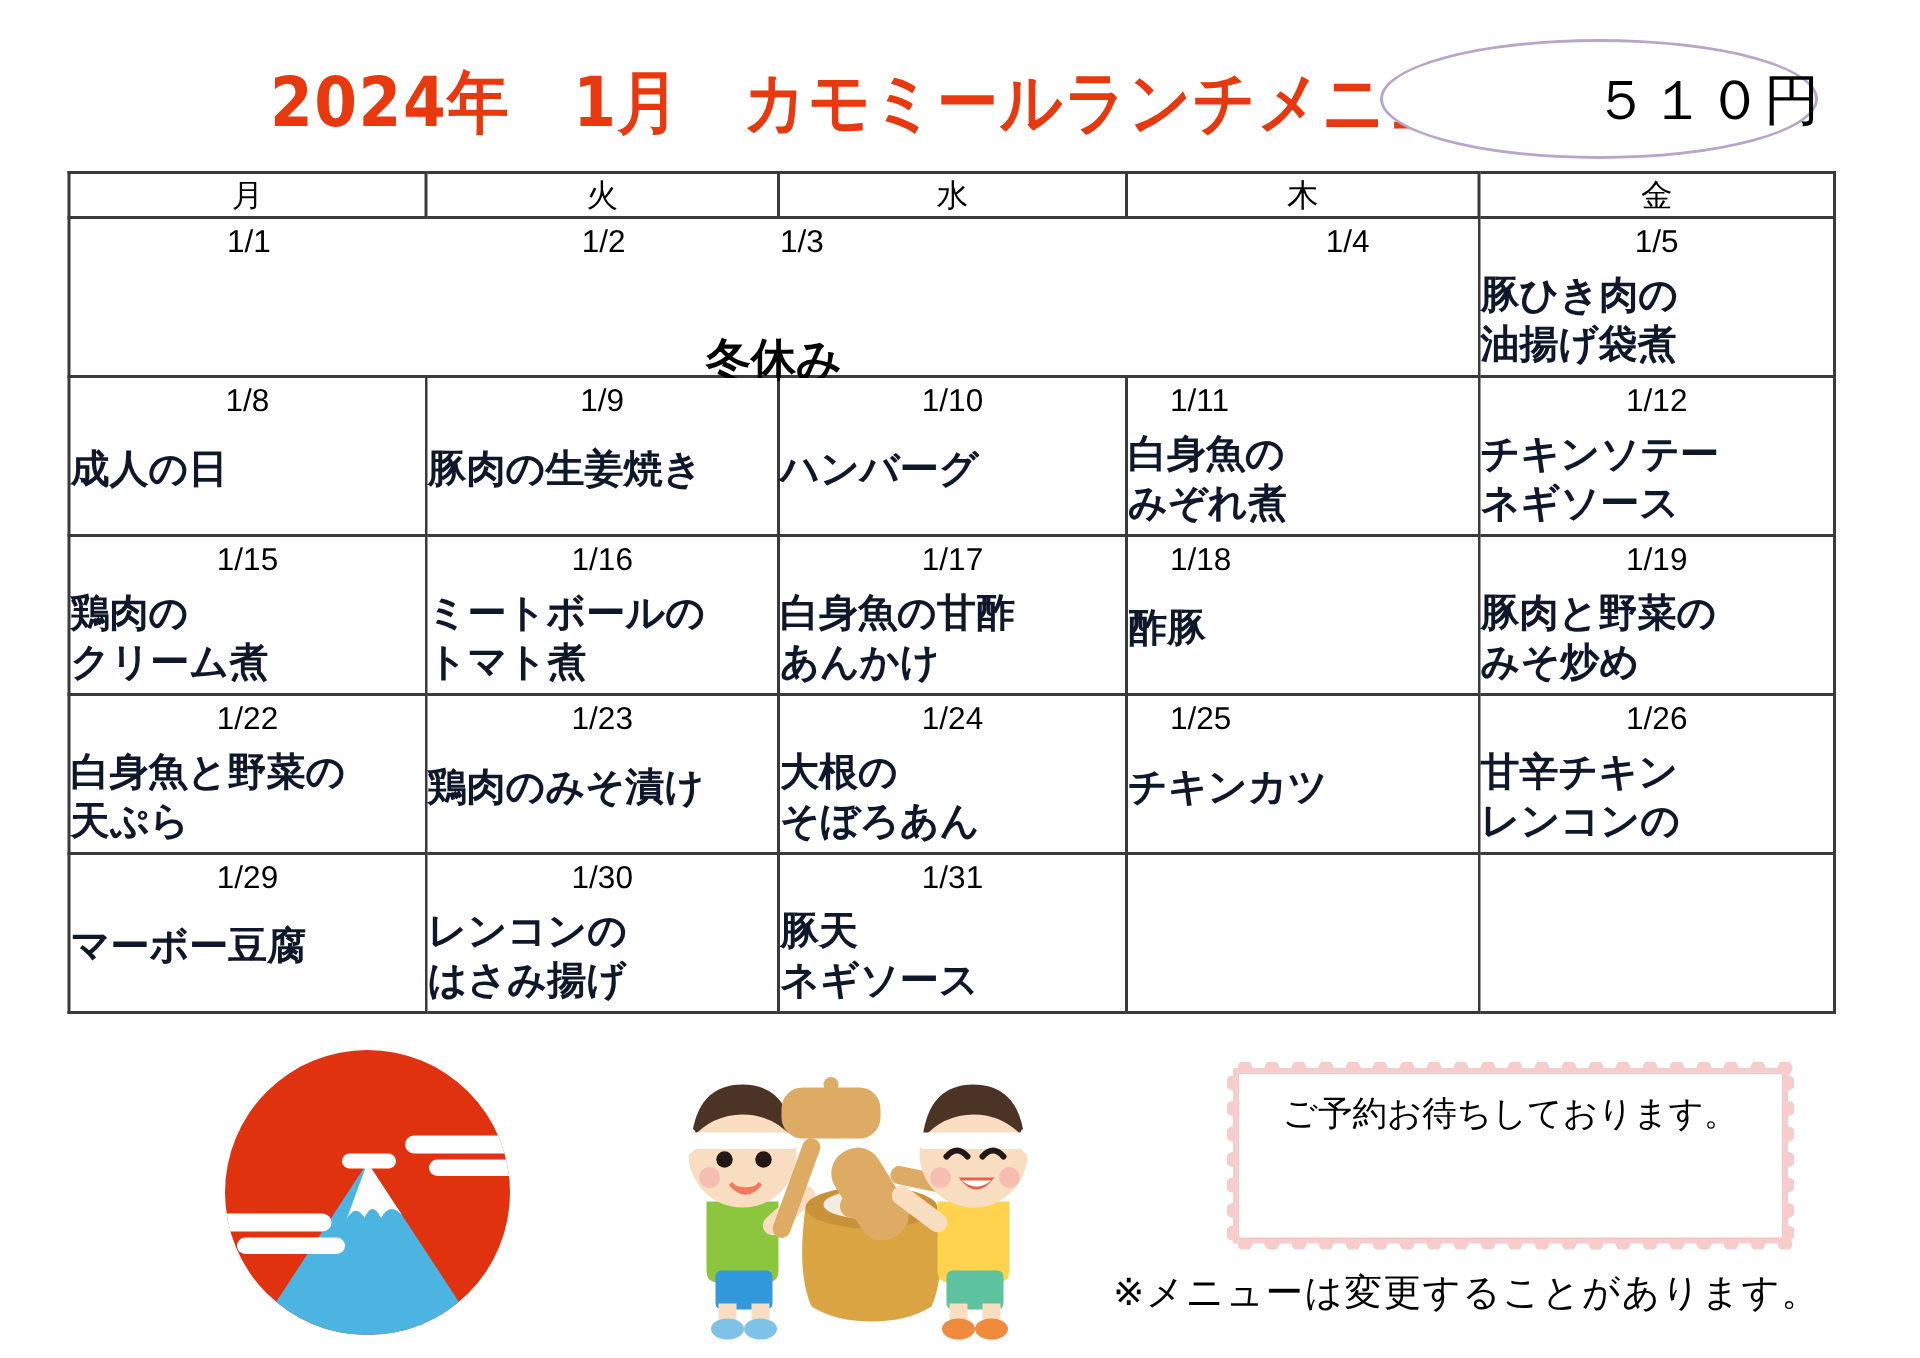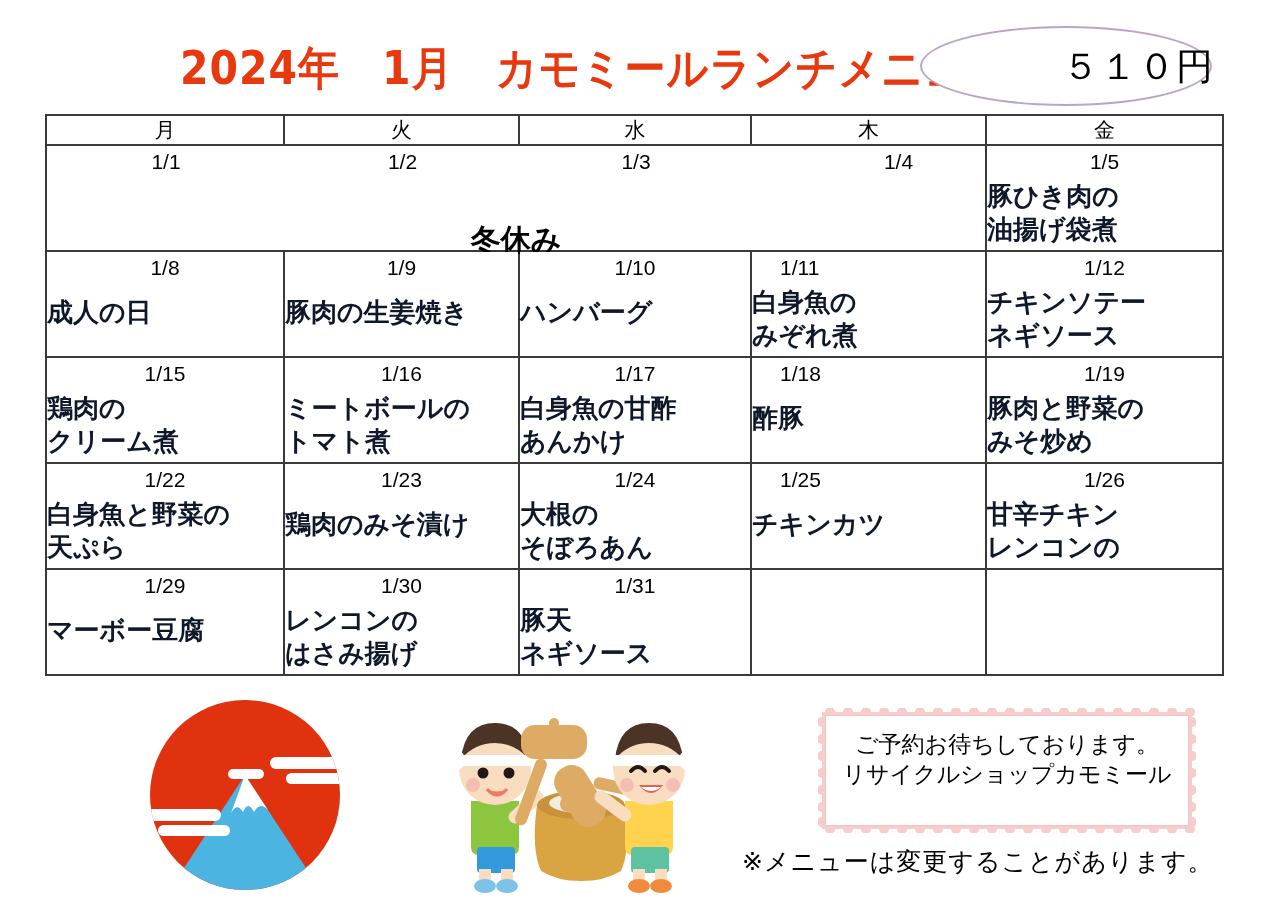--- a/index.html
+++ b/index.html
@@ -153,21 +153,21 @@
     height: 26px;
   }
   .break-dates span {
     position: absolute;
     top: 0;
     font-size: 21px;
     font-family: "Liberation Sans", "DejaVu Sans", sans-serif;
   }
   .bd0 { left: 0px;   width: 238px; text-align: center; }
   .bd1 { left: 238px; width: 235px; text-align: center; }
-  .bd2 { left: 473px; width: 232px; text-align: center; }
+  .bd2 { left: 473px; width: 232px; }
   .bd3 { left: 734px; width: 235px; text-align: center; }
 
   
   #fuji { position: absolute; left: 140px; top: 697px; width: 215px; height: 200px; }
   #mochi { position: absolute; left: 425px; top: 697px; width: 290px; height: 200px; }
 
   
   #contact-stamp {
     position: absolute;
     left: 818px;
@@ -188,21 +188,21 @@
   .stamp-lines {
     position: absolute;
     left: 0;
     top: 13px;
     width: 100%;
     text-align: center;
   }
   .stamp-lines div {
     font-size: 23px;
     line-height: 30px;
-    font-family: Liberation Sans, sans-serif;
+    font-family: Liberation Mono, monospace;
     letter-spacing: 0px;
     white-space: nowrap;
   }
   .stamp-lines div.phone {
     font-size: 26px;
     letter-spacing: 1px;
     font-family: "DejaVu Sans", "Liberation Sans", sans-serif;
   }
 
   #footnote {
@@ -539,18 +539,17 @@
         <circle cx="374" cy="48" r="5"></circle>
       <circle cx="374" cy="65" r="5"></circle>
         <circle cx="374" cy="82" r="5"></circle>
         <circle cx="374" cy="99" r="5"></circle>
       <circle cx="374" cy="114" r="5"></circle>
     </g>
   </svg>
   <div class="stamp-inner">
     <div class="stamp-lines">
       <div>ご予約お待ちしております。</div>
-      <div>リサイクルショップカモミール</div>
     </div>
   </div>
 </div>
 
 <div id="footnote">※メニューは変更することがあります。</div>
 
 </body></html>

